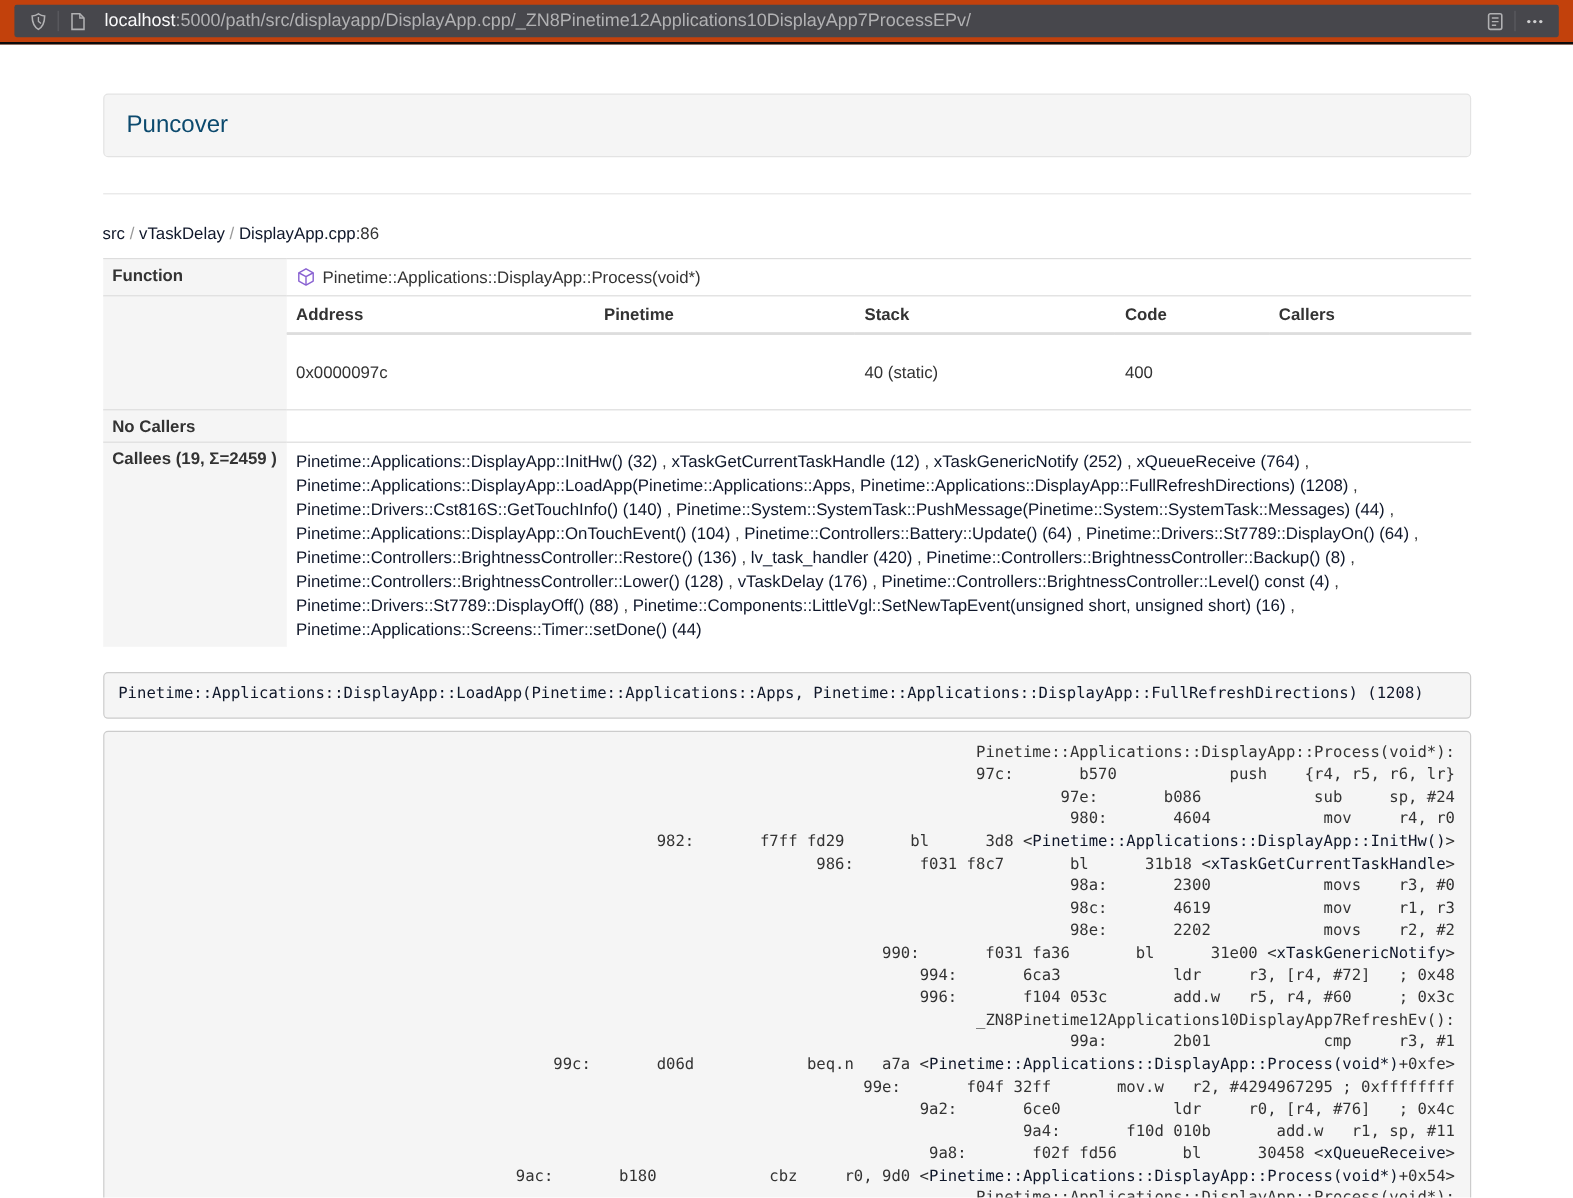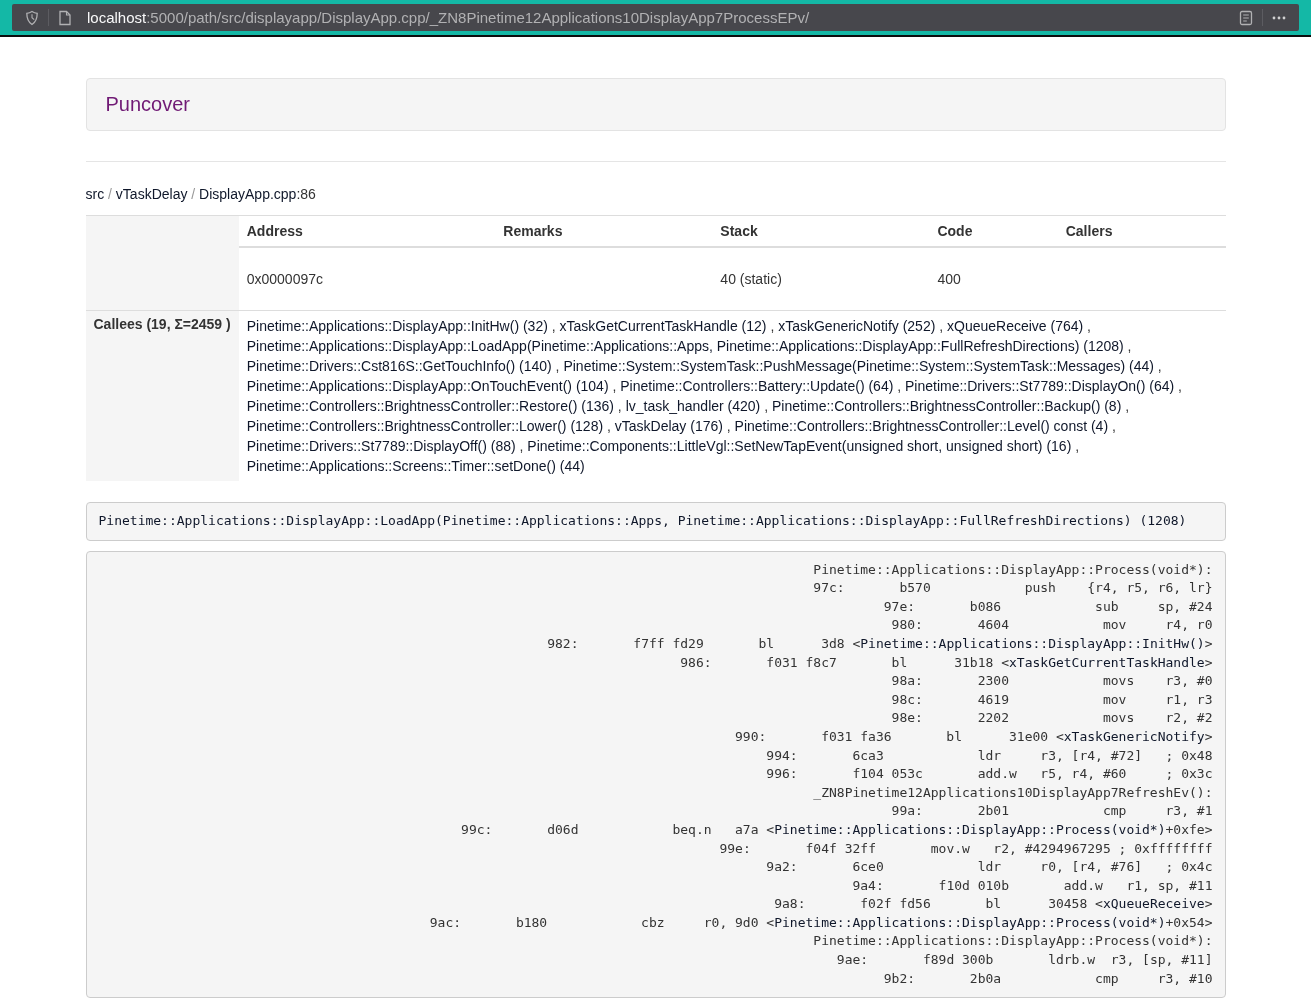--- a/index.html
+++ b/index.html
@@ -1,37 +1,37 @@
 <!DOCTYPE html>
 <html><head>
 <meta charset="utf-8">
 <style>
   * { box-sizing: border-box; margin: 0; padding: 0; }
   html, body { width: 1311px; height: 998px; overflow: hidden; background: #fff;
     font-family: "Liberation Sans", sans-serif; font-size: 14px; color: #333; }
 
   
-  .toolbar { height: 37px; background: #14b8a6; border-bottom: 2px solid #0c0c0d;
+  .toolbar { height: 37px; background: #c2410c; border-bottom: 2px solid #0c0c0d;
     display: flex; align-items: center; padding: 0 12px; }
   .urlbar { flex: 1; height: 27px; background: #47474c; border-radius: 2px;
     display: flex; align-items: center; padding: 0 6px; }
   .urlbar .icon-btn { width: 28px; height: 27px; display: flex; align-items: center;
     justify-content: center; flex: none; cursor: pointer; }
   .vdiv { width: 1px; height: 17px; background: #5c5c61; flex: none; margin: 0 2px; }
   .url-text { flex: 1; margin-left: 8px; font-size: 15px; color: #b1b1b3;
     white-space: nowrap; overflow: hidden; }
   .url-text .host { color: #f9f9fa; }
 
   
   .page { padding-top: 41px; }
   .container { width: 1140px; margin: 0 auto; }
 
   .well { background: #f5f5f5; border: 1px solid #e3e3e3; border-radius: 4px;
     padding: 14px 19px; margin-bottom: 30px; }
-  .well h1 { font-size: 20px; font-weight: 500; color: #701a75; }
+  .well h1 { font-size: 20px; font-weight: 500; color: #0c4a6e; }
 
   hr.rule { border: none; border-top: 1px solid #e5e5e5; margin: 0 0 24px; }
 
   a { color: #0f172a; text-decoration: none; cursor: pointer; }
   .crumb { margin-bottom: 13px; font-size: 14px; }
   .crumb .sep { color: #999; }
 
   
   table.fn { width: 100%; border-collapse: collapse; margin-bottom: 21px; }
   table.fn > tbody > tr > th { width: 148px; background: #f5f5f5; text-align: left;
@@ -99,45 +99,63 @@
       <h1>Puncover</h1>
     </div>
 
     <hr class="rule">
 
     <div class="crumb"><a>src</a><span class="sep"> / </span><a>vTaskDelay</a><span class="sep"> / </span><a>DisplayApp.cpp</a>:86</div>
 
     <table class="fn">
       <tbody>
         <tr>
+          <th>Function</th>
+          <td>
+            <span class="fn-name">
+              <span>
+                <svg class="cube-svg" width="16" height="16" viewBox="0 0 16 16" fill="none" stroke="#8a63d2" stroke-width="1.2" stroke-linejoin="round">
+                  <path d="M8 1 L14 4.3 V11.2 L8 14.6 L2 11.2 V4.3 Z"></path>
+                  <path d="M2 4.3 L8 7.5 L14 4.3 M8 7.5 V14.6"></path>
+                </svg>
+              </span>
+              <span>Pinetime::Applications::DisplayApp::Process(void*)</span>
+            </span>
+          </td>
+        </tr>
+        <tr>
           <th></th>
           <td class="inner-td">
             <table class="inner">
               <thead>
                   <tr>
                     <th class="col-address">Address</th>
-                    <th class="col-remarks">Remarks</th>
+                    <th class="col-remarks">Pinetime</th>
                     <th class="col-stack">Stack</th>
                     <th class="col-code">Code</th>
                     <th class="col-static">Callers</th>
                   </tr>
                 </thead>
               <tbody>
                   <tr>
                     <td>0x0000097c</td>
                     <td></td>
                     <td>40 (static)</td>
                     <td>400</td>
                     <td></td>
                   </tr>
                 </tbody>
             </table>
           </td>
         </tr>
         <tr>
+          <th>No Callers</th>
+          <td></td>
+        </tr>
+        <tr>
           <th>Callees (19, Σ=2459 )</th>
           <td><a>Pinetime::Applications::DisplayApp::InitHw() (32)</a> , <a>xTaskGetCurrentTaskHandle (12)</a> , <a>xTaskGenericNotify (252)</a> , <a>xQueueReceive (764)</a> , <a>Pinetime::Applications::DisplayApp::LoadApp(Pinetime::Applications::Apps, Pinetime::Applications::DisplayApp::FullRefreshDirections) (1208)</a> , <a>Pinetime::Drivers::Cst816S::GetTouchInfo() (140)</a> , <a>Pinetime::System::SystemTask::PushMessage(Pinetime::System::SystemTask::Messages) (44)</a> , <a>Pinetime::Applications::DisplayApp::OnTouchEvent() (104)</a> , <a>Pinetime::Controllers::Battery::Update() (64)</a> , <a>Pinetime::Drivers::St7789::DisplayOn() (64)</a> , <a>Pinetime::Controllers::BrightnessController::Restore() (136)</a> , <a>lv_task_handler (420)</a> , <a>Pinetime::Controllers::BrightnessController::Backup() (8)</a> , <a>Pinetime::Controllers::BrightnessController::Lower() (128)</a> , <a>vTaskDelay (176)</a> , <a>Pinetime::Controllers::BrightnessController::Level() const (4)</a> , <a>Pinetime::Drivers::St7789::DisplayOff() (88)</a> , <a>Pinetime::Components::LittleVgl::SetNewTapEvent(unsigned short, unsigned short) (16)</a> , <a>Pinetime::Applications::Screens::Timer::setDone() (44)</a></td>
         </tr>
       </tbody>
     </table>
 
     <pre class="box"><a class="code-link">Pinetime::Applications::DisplayApp::LoadApp(Pinetime::Applications::Apps, Pinetime::Applications::DisplayApp::FullRefreshDirections) (1208)</a></pre>
 
     <pre class="box"><div class="code-line">Pinetime::Applications::DisplayApp::Process(void*):</div><div class="code-line">     97c:	b570      	push	{r4, r5, r6, lr}</div><div class="code-line">     97e:	b086      	sub	sp, #24</div><div class="code-line">     980:	4604      	mov	r4, r0</div><div class="code-line">     982:	f7ff fd29 	bl	3d8 &lt;<a class="code-link">Pinetime::Applications::DisplayApp::InitHw()</a>&gt;</div><div class="code-line">     986:	f031 f8c7 	bl	31b18 &lt;<a class="code-link">xTaskGetCurrentTaskHandle</a>&gt;</div><div class="code-line">     98a:	2300      	movs	r3, #0</div><div class="code-line">     98c:	4619      	mov	r1, r3</div><div class="code-line">     98e:	2202      	movs	r2, #2</div><div class="code-line">     990:	f031 fa36 	bl	31e00 &lt;<a class="code-link">xTaskGenericNotify</a>&gt;</div><div class="code-line">     994:	6ca3      	ldr	r3, [r4, #72]	; 0x48</div><div class="code-line">     996:	f104 053c 	add.w	r5, r4, #60	; 0x3c</div><div class="code-line">_ZN8Pinetime12Applications10DisplayApp7RefreshEv():</div><div class="code-line">     99a:	2b01      	cmp	r3, #1</div><div class="code-line">     99c:	d06d      	beq.n	a7a &lt;<a class="code-link">Pinetime::Applications::DisplayApp::Process(void*)</a>+0xfe&gt;</div><div class="code-line">     99e:	f04f 32ff 	mov.w	r2, #4294967295	; 0xffffffff</div><div class="code-line">     9a2:	6ce0      	ldr	r0, [r4, #76]	; 0x4c</div><div class="code-line">     9a4:	f10d 010b 	add.w	r1, sp, #11</div><div class="code-line">     9a8:	f02f fd56 	bl	30458 &lt;<a class="code-link">xQueueReceive</a>&gt;</div><div class="code-line">     9ac:	b180      	cbz	r0, 9d0 &lt;<a class="code-link">Pinetime::Applications::DisplayApp::Process(void*)</a>+0x54&gt;</div><div class="code-line">Pinetime::Applications::DisplayApp::Process(void*):</div><div class="code-line">     9ae:	f89d 300b 	ldrb.w	r3, [sp, #11]</div><div class="code-line">     9b2:	2b0a      	cmp	r3, #10</div></pre>
 

